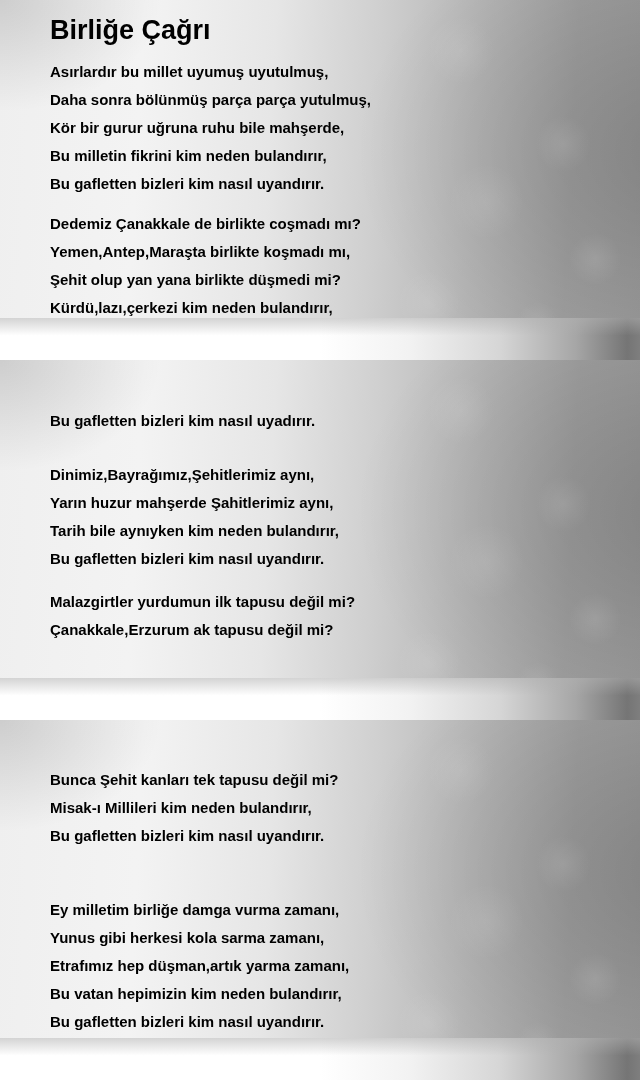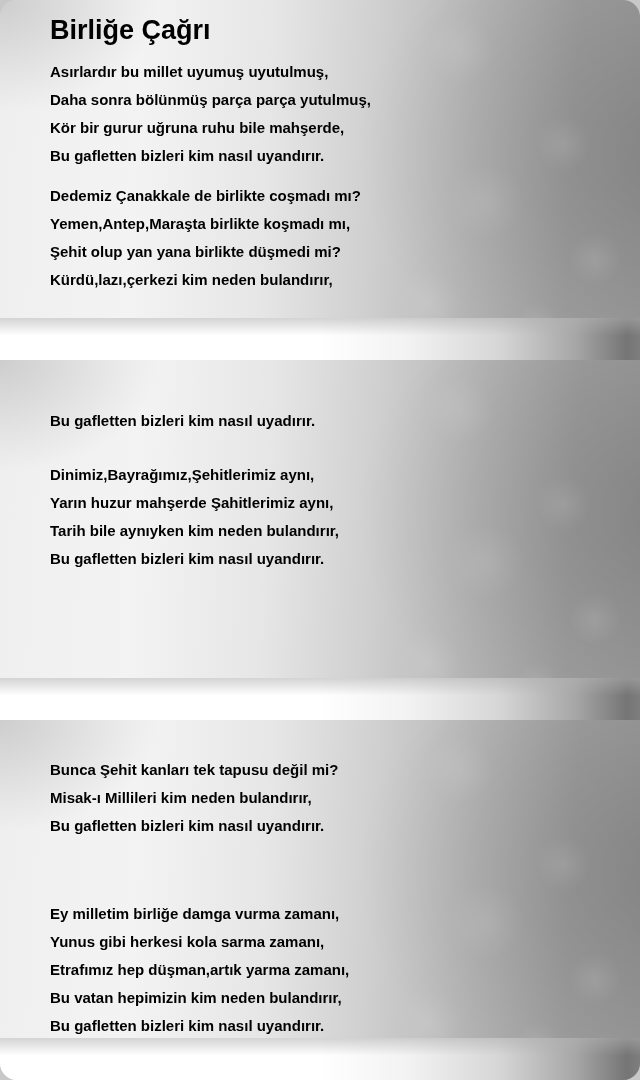--- a/index.html
+++ b/index.html
@@ -8,21 +8,20 @@
     background: #c8c8c8;
     font-family: "Liberation Sans", sans-serif;
   }
   .page {
     position: relative;
     width: 640px;
     height: 1080px;
     overflow: hidden;
     background: #cfcfcf;
     color: #000;
-    border-radius: 17px;
   }
   
   .panel {
     position: relative;
     width: 640px;
     height: 360px;
     overflow: hidden;
     background-image:
       radial-gradient(ellipse 230px 160px at 0% 0%, rgba(0,0,0,0.14), rgba(0,0,0,0) 70%),
       radial-gradient(ellipse 430px 320px at 108% 42%, rgba(0,0,0,0.16), rgba(0,0,0,0) 78%),
@@ -46,53 +45,54 @@
       linear-gradient(to right, #ffffff 0%, #ffffff 50%, #f2f2f2 64%, #d6d6d6 78%, #a6a6a6 90%, #757575 98%, #7e7e7e 100%);
   }
   .panel-content {
     position: absolute;
     left: 50px;
     right: 16px;
     top: 0;
   }
   .pc-1 { padding-top: 13px; }
   .pc-2 { padding-top: 47px; }
-  .pc-3 { padding-top: 36px; }
+  .pc-3 { padding-top: 46px; }
   .title {
     font-size: 27px;
     line-height: 34px;
     font-weight: bold;
     margin: 0 0 11px 0;
     letter-spacing: 0;
   }
   .stanza { margin: 0; }
   .stanza + .stanza { margin-top: 12px; }
   .stanza.mt-26 { margin-top: 26px; }
   .stanza.mt-15 { margin-top: 15px; }
-  .stanza.mt-46 { margin-top: 60px; }
+  .stanza.mt-46 { margin-top: 46px; }
   .line {
     font-size: 15px;
     line-height: 28px;
     font-weight: bold;
     white-space: nowrap;
   }
 </style>
 </head>
 <body>
 
 <div class="page">
 
   <div class="panel">
     <div class="divider-band"></div>
     <div class="panel-content pc-1">
       <h1 class="title">Birliğe Çağrı</h1>
       <div class="stanza">
         <div class="line">Asırlardır bu millet uyumuş uyutulmuş,</div>
         <div class="line">Daha sonra bölünmüş parça parça yutulmuş,</div>
         <div class="line">Kör bir gurur uğruna ruhu bile mahşerde,</div>
+        <div class="line">Bu milletin fikrini kim neden bulandırır,</div>
         <div class="line">Bu gafletten bizleri kim nasıl uyandırır.</div>
       </div>
       <div class="stanza">
         <div class="line">Dedemiz Çanakkale de birlikte coşmadı mı?</div>
         <div class="line">Yemen,Antep,Maraşta birlikte koşmadı mı,</div>
         <div class="line">Şehit olup yan yana birlikte düşmedi mi?</div>
         <div class="line">Kürdü,lazı,çerkezi kim neden bulandırır,</div>
       </div>
     </div>
   </div>
@@ -101,20 +101,24 @@
     <div class="divider-band"></div>
     <div class="panel-content pc-2">
       <div class="stanza">
         <div class="line">Bu gafletten bizleri kim nasıl uyadırır.</div>
       </div>
       <div class="stanza mt-26">
         <div class="line">Dinimiz,Bayrağımız,Şehitlerimiz aynı,</div>
         <div class="line">Yarın huzur mahşerde Şahitlerimiz aynı,</div>
         <div class="line">Tarih bile aynıyken kim neden bulandırır,</div>
         <div class="line">Bu gafletten bizleri kim nasıl uyandırır.</div>
+      </div>
+      <div class="stanza mt-15">
+        <div class="line">Malazgirtler yurdumun ilk tapusu değil mi?</div>
+        <div class="line">Çanakkale,Erzurum ak tapusu değil mi?</div>
       </div>
     </div>
   </div>
 
   <div class="panel">
     <div class="divider-band"></div>
     <div class="panel-content pc-3">
       <div class="stanza">
         <div class="line">Bunca Şehit kanları tek tapusu değil mi?</div>
         <div class="line">Misak-ı Millileri kim neden bulandırır,</div>

